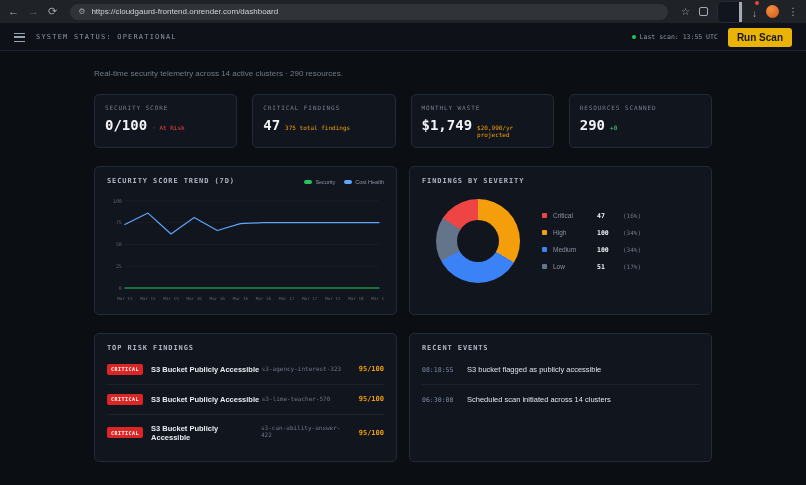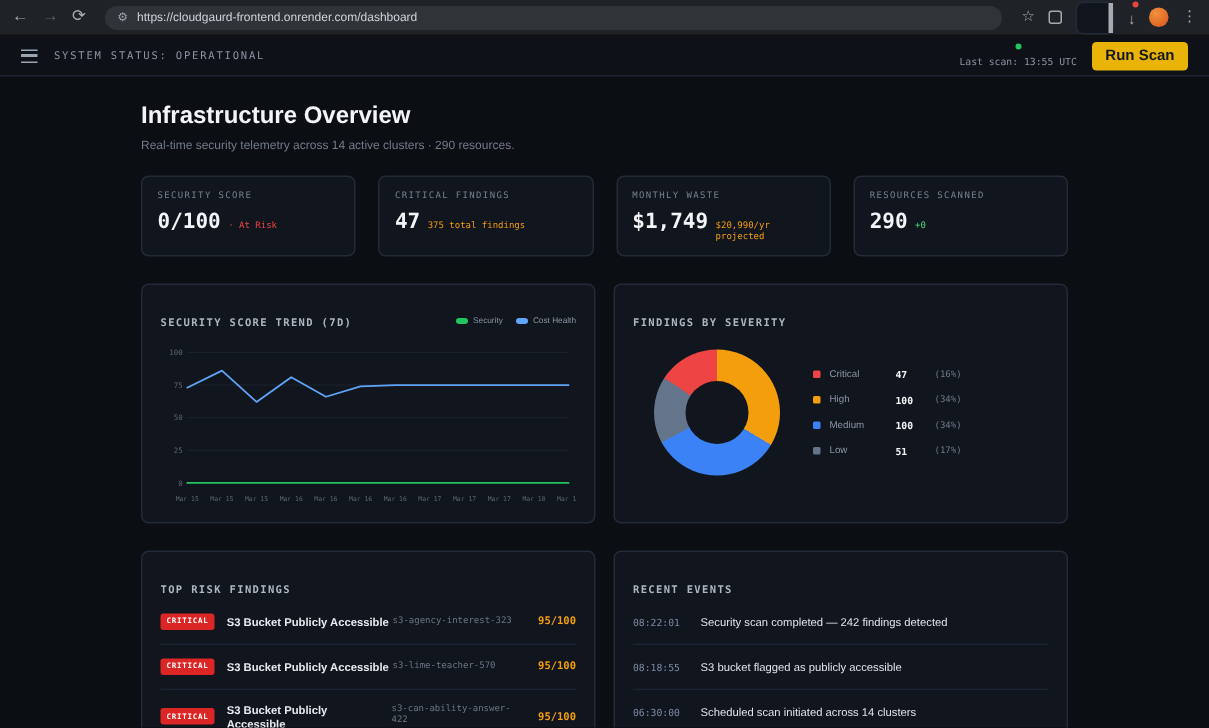--- a/index.html
+++ b/index.html
@@ -33,21 +33,21 @@
 
   
   .navbar {
     height: 27px; background: #0e1218; border-bottom: 1px solid #1c2330;
     display: flex; align-items: center; padding: 0 14px; gap: 11px;
   }
   .hamburger { width: 11px; height: 9px; border-top: 1.4px solid #9aa3b2; border-bottom: 1.4px solid #9aa3b2; position: relative; }
   .hamburger::after { content: ""; position: absolute; left: 0; right: 0; top: 2.8px; height: 1.4px; background: #9aa3b2; }
   .sys-status { font-size: 7px; letter-spacing: 1.2px; color: #8b93a3; font-family: "DejaVu Sans Mono", monospace; }
   .navbar-right { margin-left: auto; display: flex; align-items: center; gap: 10px; }
-  .lastscan { font-size: 6.5px; color: #8b93a3; font-family: "DejaVu Sans Mono", monospace; display: flex; align-items: center; gap: 4px; flex-direction: column; }
+  .lastscan { font-size: 6.5px; color: #8b93a3; font-family: "DejaVu Sans Mono", monospace; display: flex; align-items: center; gap: 4px; }
   .dot-green { width: 4px; height: 4px; border-radius: 50%; background: #22c55e; display: inline-block; }
   .run-btn {
     background: #eab308; color: #15181d; font-size: 10px; font-weight: bold;
     padding: 4px 9px; border-radius: 3px; border: none; cursor: pointer;
     font-family: "Liberation Sans", sans-serif;
   }
 
   
   .content { width: 618px; margin: 0 auto; padding-top: 18px; }
   h1 { font-size: 16px; font-weight: 700; color: #f2f4f7; margin-bottom: 5px; }
@@ -58,21 +58,21 @@
   .card-label { font-size: 6px; letter-spacing: 0.9px; color: #77808f; font-family: "DejaVu Sans Mono", monospace; }
   .card-value-row { display: flex; align-items: baseline; gap: 5px; margin-top: 6px; }
   .card-value { font-size: 14px; font-weight: 700; color: #f2f4f7; font-family: "DejaVu Sans Mono", monospace; }
   .card-sub { font-size: 6px; font-family: "DejaVu Sans Mono", monospace; }
   .sub-risk { color: #ef4444; }
   .sub-warn { color: #f59e0b; }
   .sub-ok { color: #4ade80; }
 
   .panels { display: flex; gap: 12px; margin-top: 18px; }
   .panel { flex: 1; background: #11151d; border: 1px solid #232b38; border-radius: 5px; padding: 10px 12px; }
-  .panel-head { display: flex; align-items: flex-start; justify-content: space-between; margin-top: 11px; }
+  .panel-head { display: flex; align-items: flex-end; justify-content: space-between; }
   .panel-title { font-size: 7px; letter-spacing: 0.9px; font-weight: bold; color: #aeb6c2; font-family: "DejaVu Sans Mono", monospace; }
   .legend { display: flex; gap: 9px; align-items: center; }
   .legend-item { display: flex; gap: 3px; align-items: center; font-size: 5.5px; color: #8b93a3; }
   .legend-dot { width: 8px; height: 4px; border-radius: 2px; background: #555; }
 
   .trend-svg { width: 100%; height: auto; display: block; margin-top: 8px; }
   .grid { stroke: #1e2633; stroke-width: 0.6; }
   .ytick { fill: #5c6675; font-size: 5px; font-family: "DejaVu Sans Mono", monospace; }
   .xtick { fill: #5c6675; font-size: 4.3px; font-family: "DejaVu Sans Mono", monospace; }
 
@@ -136,21 +136,20 @@
   <div class="navbar-right">
     <span class="lastscan">
       <span class="dot-green"></span>
       <span>Last scan: 13:55 UTC</span>
     </span>
     <button class="run-btn">Run Scan</button>
   </div>
 </div>
 
 <div class="content">
-  <h1>Infrastructure Overview</h1>
   <div class="subtitle">Real-time security telemetry across 14 active clusters · 290 resources.</div>
 
   <div class="stats">
     <div class="card">
       <div class="card-label">SECURITY SCORE</div>
       <div class="card-value-row">
         <span class="card-value">0/100</span>
         <span class="card-sub sub-risk">· At Risk</span>
       </div>
     </div>
@@ -289,24 +288,20 @@
 
       </div>
     </div>
 
     <div class="panel">
       <div class="panel-head">
         <span class="panel-title">RECENT EVENTS</span>
       </div>
       <div class="list-body">
         <div class="event-row">
-          <span class="event-time">08:22:01</span>
-          <span class="event-text">Security scan completed — 242 findings detected</span>
-        </div>
-        <div class="event-row">
           <span class="event-time">08:18:55</span>
           <span class="event-text">S3 bucket flagged as publicly accessible</span>
         </div>
         <div class="event-row">
           <span class="event-time">06:30:00</span>
           <span class="event-text">Scheduled scan initiated across 14 clusters</span>
         </div>
       </div>
     </div>
   </div>

